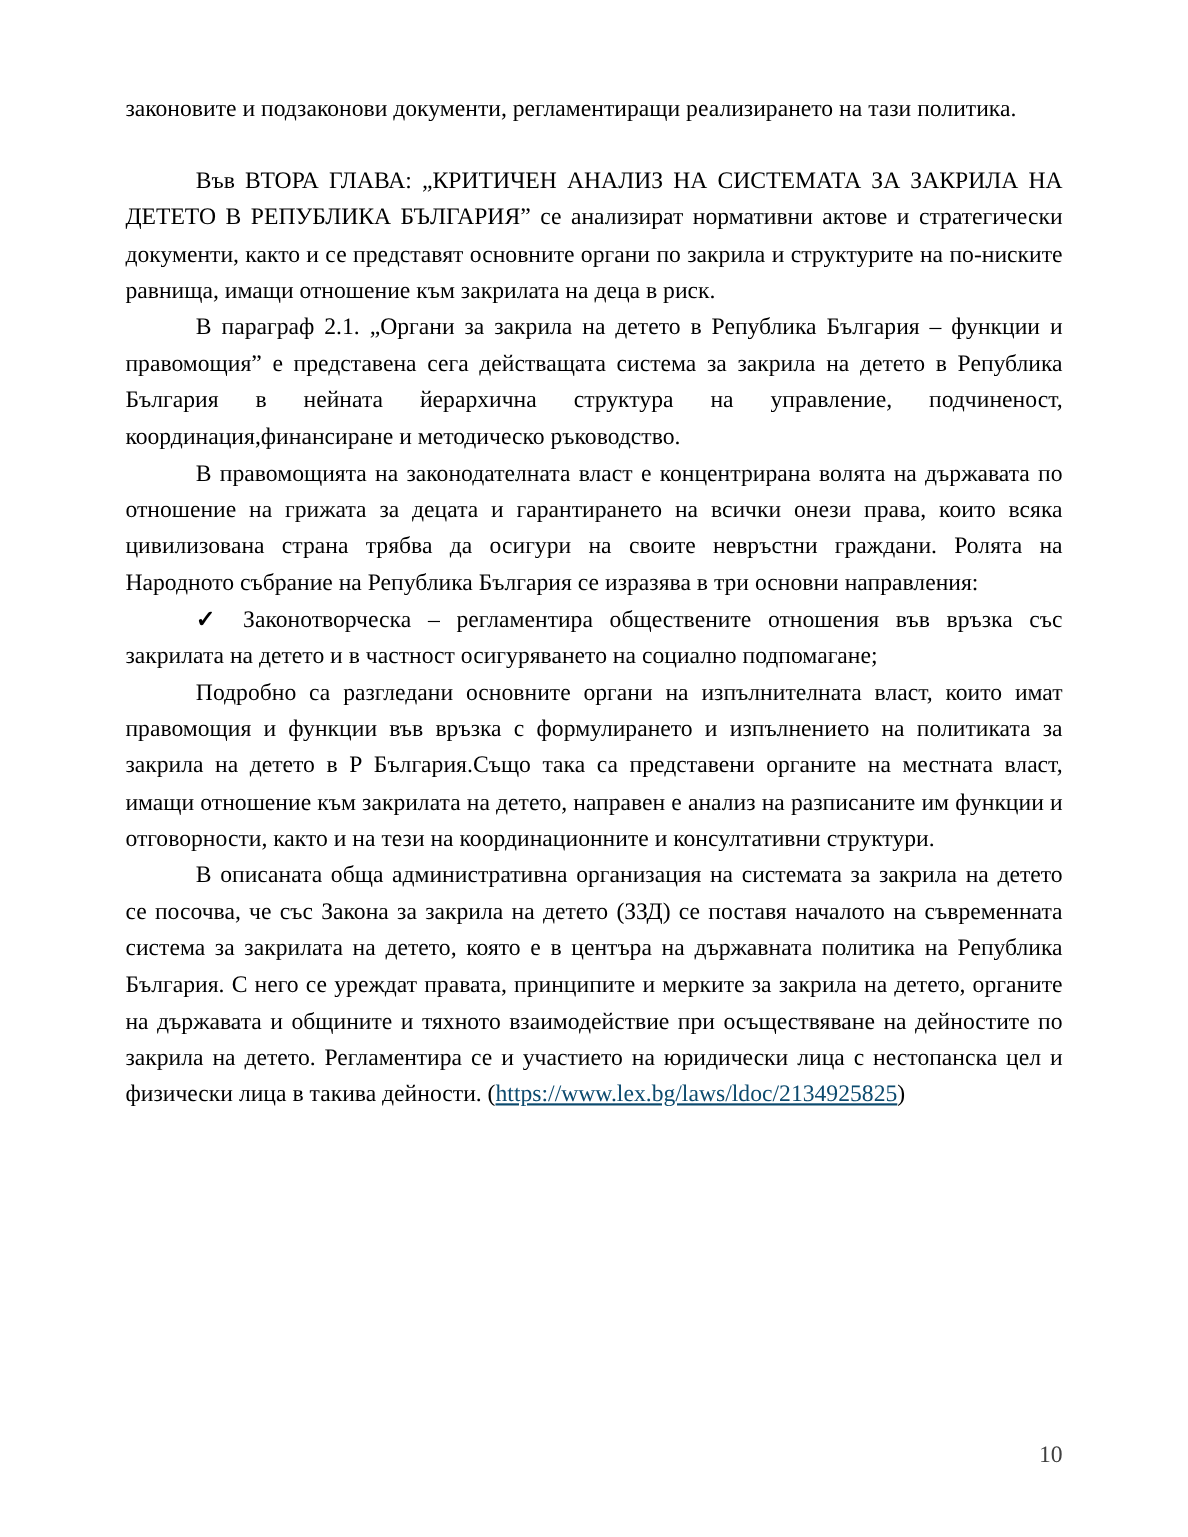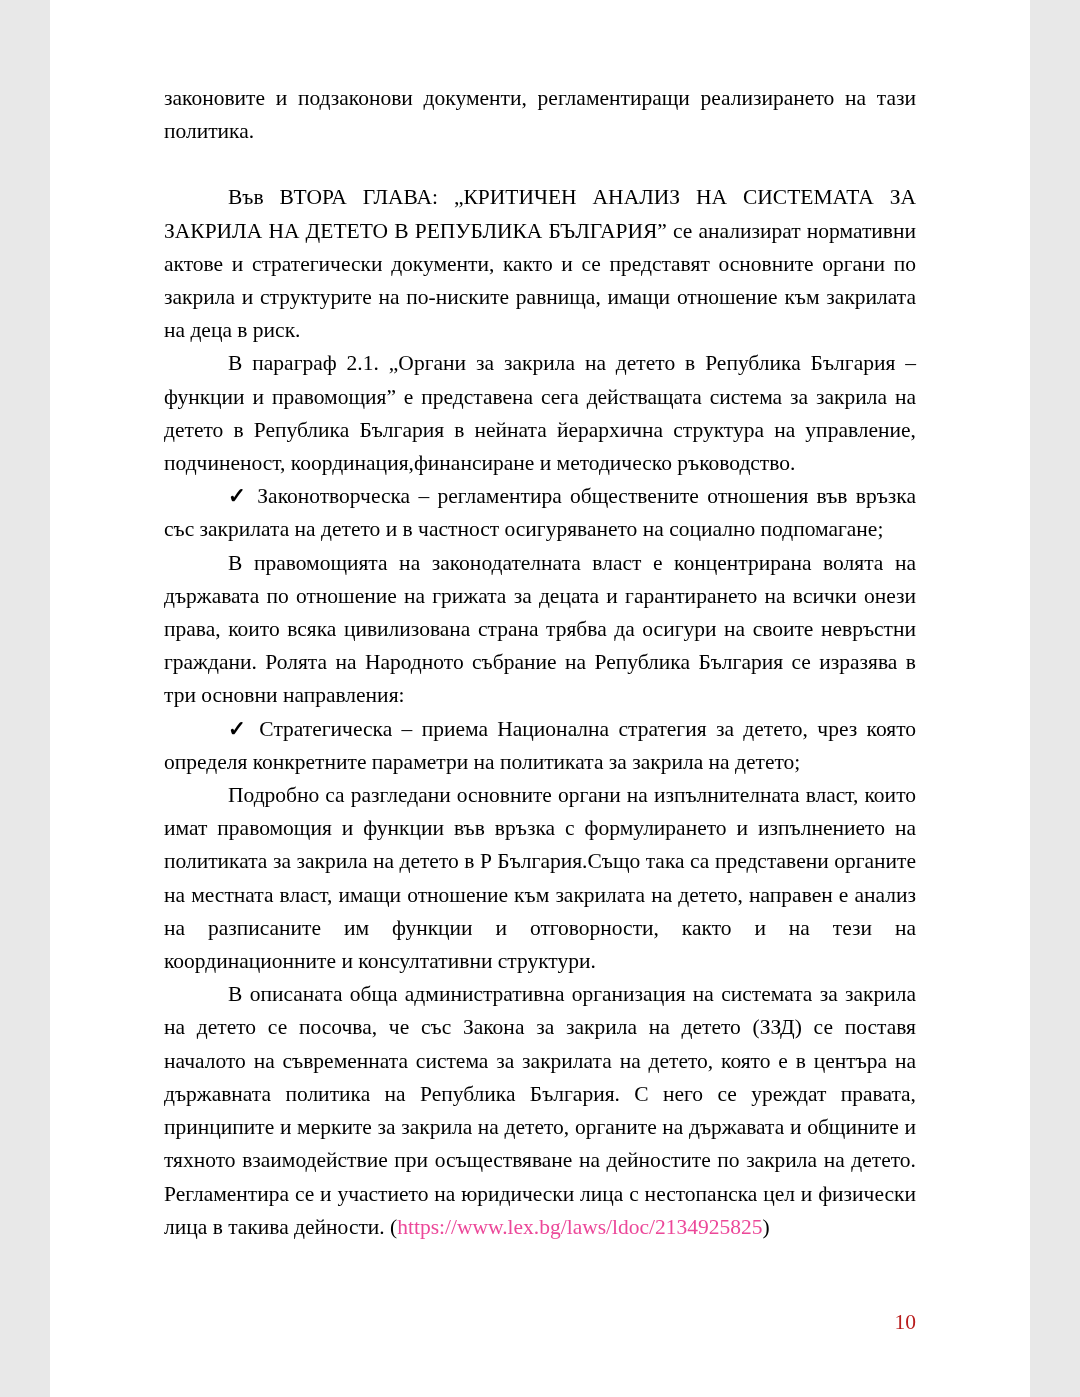--- a/index.html
+++ b/index.html
@@ -2,21 +2,21 @@
 <html><head>
 <meta charset="utf-8">
 <style>
   html, body {
     margin: 0;
     padding: 0;
     background: #e8e8e8;
   }
   .page {
     position: relative;
-    width: 980px;
+    width: 1080px;
     height: 1397px;
     margin: 0 auto;
     background: #ffffff;
     box-sizing: border-box;
     padding: 82px 114px 0 114px;
     font-family: "Liberation Serif", "DejaVu Serif", serif;
     color: #000000;
     overflow: hidden;
   }
   .doc {
@@ -35,30 +35,31 @@
   .doc p.space-before {
     margin-top: 33px;
   }
   .b {
     font-weight: normal;
   }
   .check {
     font-weight: bold;
   }
   .link {
-    color: #ec4899;
+    color: #0c4a6e;
+    text-decoration: underline;
     cursor: pointer;
   }
   .page-number {
     position: absolute;
     right: 114px;
     bottom: 62px;
     font-size: 21.5px;
     font-family: "Liberation Serif", "DejaVu Serif", serif;
-    color: #b91c1c;
+    color: #404040;
   }
 </style>
 </head>
 <body>
 
 <div class="page">
   <div class="doc">
 
     <p class="continuation">
       <span>законовите и подзаконови документи, регламентиращи реализирането на тази политика.</span>
@@ -66,30 +67,27 @@
 
     <p class="space-before">
       <span class="b">Във ВТОРА ГЛАВА: „КРИТИЧЕН АНАЛИЗ НА СИСТЕМАТА ЗА ЗАКРИЛА НА ДЕТЕТО В РЕПУБЛИКА БЪЛГАРИЯ”</span><span> се анализират нормативни актове и стратегически документи, както и се представят основните органи по закрила и структурите на по-ниските равнища, имащи отношение към закрилата на деца в риск.</span>
     </p>
 
     <p>
       <span>В </span><span class="b">параграф 2.1. „Органи за закрила на детето в Република България – функции и правомощия”</span><span> е представена сега действащата система за закрила на детето в Република България в нейната йерархична структура на управление, подчиненост, координация,финансиране и методическо ръководство.</span>
     </p>
 
     <p>
-      <span class="check">✓ </span><span class="b">Законотворческа</span><span> – регламентира обществените отношения във връзка със закрилата на детето и в частност осигуряването на социално подпомагане;</span>
-    </p>
-
-    <p>
       <span>В правомощията на законодателната власт е концентрирана волята на държавата по отношение на грижата за децата и гарантирането на всички онези права, които всяка цивилизована страна трябва да осигури на своите невръстни граждани. Ролята на Народното събрание на Република България се изразява в три основни направления:</span>
     </p>
 
     <p>
-      <span class="check">✓ </span><span class="b">Стратегическа</span><span> – приема Национална стратегия за детето, чрез която определя конкретните параметри на политиката за закрила на детето;</span>
+      <span class="check">✓ </span><span class="b">Законотворческа</span><span> – регламентира обществените отношения във връзка със закрилата на детето и в частност осигуряването на социално подпомагане;</span>
     </p>
+
 
 
     <p>
       <span>Подробно са разгледани основните органи на изпълнителната власт, които имат правомощия и функции във връзка с формулирането и изпълнението на политиката за закрила на детето в Р България.Също така са представени органите на местната власт, имащи отношение към закрилата на детето, направен е анализ на разписаните им функции и отговорности, както и на тези на координационните и консултативни структури.</span>
     </p>
 
     <p>
       <span>В описаната обща административна организация на системата за закрила на детето се посочва, че със </span><span class="b">Закона за закрила на детето (ЗЗД)</span><span> се поставя началото на съвременната система за закрилата на детето, която е в центъра на държавната политика на Република България. С него се уреждат правата, принципите и мерките за закрила на детето, органите на държавата и общините и тяхното взаимодействие при осъществяване на дейностите по закрила на детето. Регламентира се и участието на юридически лица с нестопанска цел и физически лица в такива дейности. (</span><a class="link">https://www.lex.bg/laws/ldoc/2134925825</a><span>)</span>
     </p>
 

